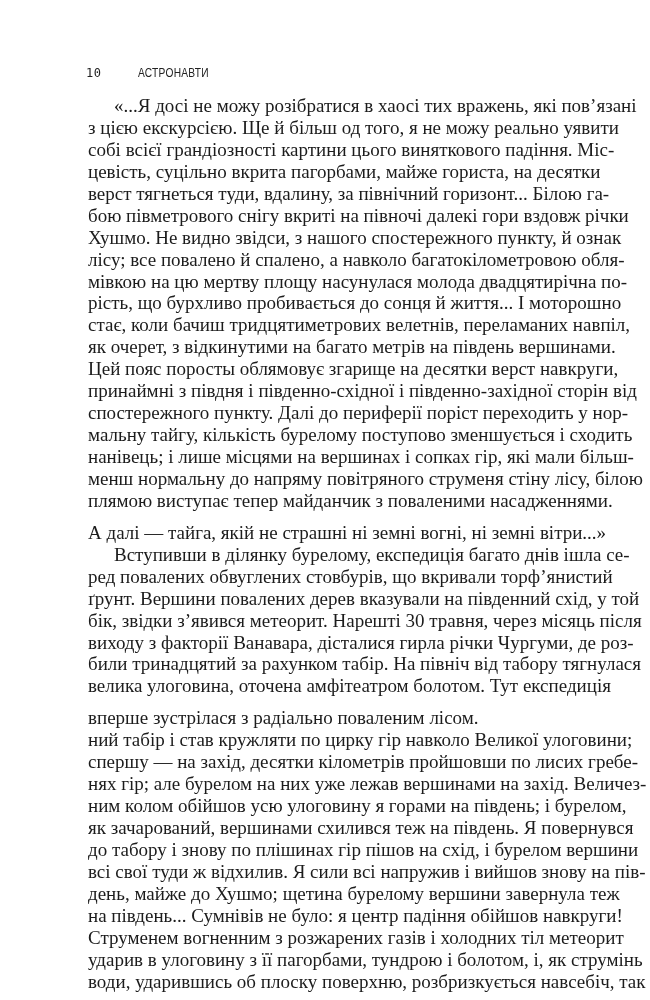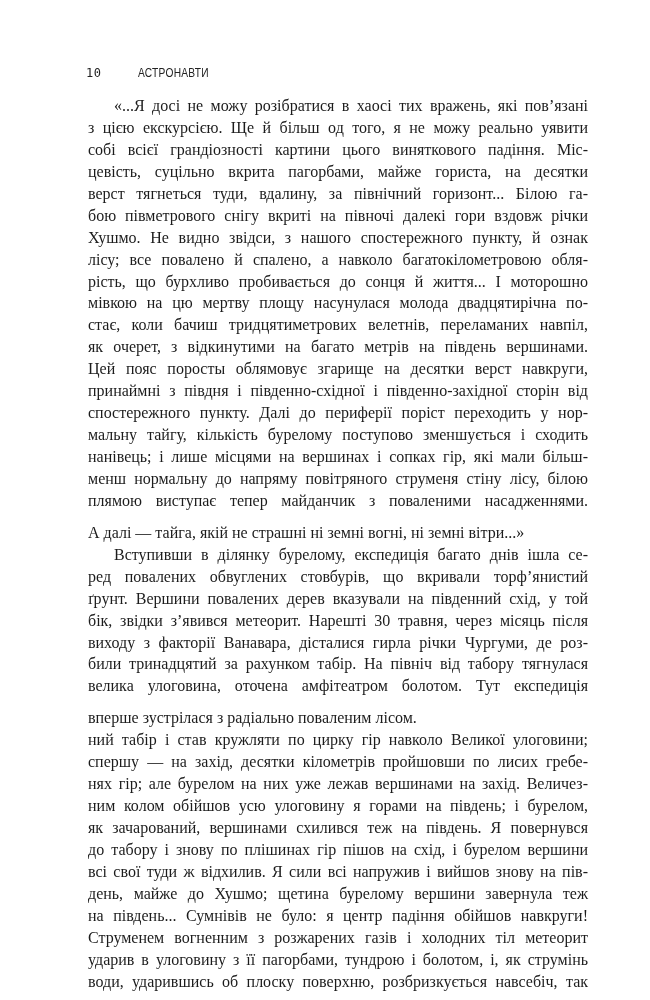--- a/index.html
+++ b/index.html
@@ -7,21 +7,21 @@
   .page { position: absolute; left: 0; top: 0; width: 650px; height: 1000px; background: #ffffff; }
   .running-head {
     position: absolute; left: 86px; top: 64px; height: 18px;
     font-family: "DejaVu Sans Mono", monospace; font-size: 12px; color: #222;
     display: flex; align-items: center;
   }
   .folio { width: 52px; letter-spacing: 0.5px; }
   .head-title { font-family: "Liberation Sans", sans-serif; font-size: 12px; letter-spacing: 0.3px; transform: scaleX(0.85); transform-origin: left center; }
   .body-text {
     position: absolute; left: 88px; top: 95px; width: 500px;
-    font-family: "Liberation Serif", serif; font-size: 16px; line-height: 21.95px; color: #1c1c1c;
+    font-family: "Liberation Serif", serif; font-size: 19px; line-height: 21.95px; color: #1c1c1c;
   }
   .line { display: block; text-align: justify; text-align-last: justify; white-space: nowrap; height: 21.95px; overflow: visible; }
   .line.last { text-align-last: left; margin-top: 10px; }
   .line.indent { padding-left: 26px; }
   .para { margin: 0; }
 </style>
 </head>
 <body>
 
 <div class="page">
@@ -33,22 +33,22 @@
   <div class="body-text">
     <div class="para">
       <span class="line indent">«...Я досі не можу розібратися в хаосі тих вражень, які пов’язані</span>
       <span class="line">з цією екскурсією. Ще й більш од того, я не можу реально уявити</span>
       <span class="line">собі всієї грандіозності картини цього виняткового падіння. Міс-</span>
       <span class="line">цевість, суцільно вкрита пагорбами, майже гориста, на десятки</span>
       <span class="line">верст тягнеться туди, вдалину, за північний горизонт... Білою га-</span>
       <span class="line">бою півметрового снігу вкриті на півночі далекі гори вздовж річки</span>
       <span class="line">Хушмо. Не видно звідси, з нашого спостережного пункту, й ознак</span>
       <span class="line">лісу; все повалено й спалено, а навколо багатокілометровою обля-</span>
+      <span class="line">мівкою на цю мертву площу насунулася молода двадцятирічна по-</span>
       <span class="line">рість, що бурхливо пробивається до сонця й життя... І моторошно</span>
-      <span class="line">мівкою на цю мертву площу насунулася молода двадцятирічна по-</span>
       <span class="line">стає, коли бачиш тридцятиметрових велетнів, переламаних навпіл,</span>
       <span class="line">як очерет, з відкинутими на багато метрів на південь вершинами.</span>
       <span class="line">Цей пояс поросты облямовує згарище на десятки верст навкруги,</span>
       <span class="line">принаймні з півдня і південно-східної і південно-західної сторін від</span>
       <span class="line">спостережного пункту. Далі до периферії поріст переходить у нор-</span>
       <span class="line">мальну тайгу, кількість бурелому поступово зменшується і сходить</span>
       <span class="line">нанівець; і лише місцями на вершинах і сопках гір, які мали більш-</span>
       <span class="line">менш нормальну до напряму повітряного струменя стіну лісу, білою</span>
       <span class="line">плямою виступає тепер майданчик з поваленими насадженнями.</span>
       <span class="line last">А далі — тайга, якій не страшні ні земні вогні, ні земні вітри...»</span>

